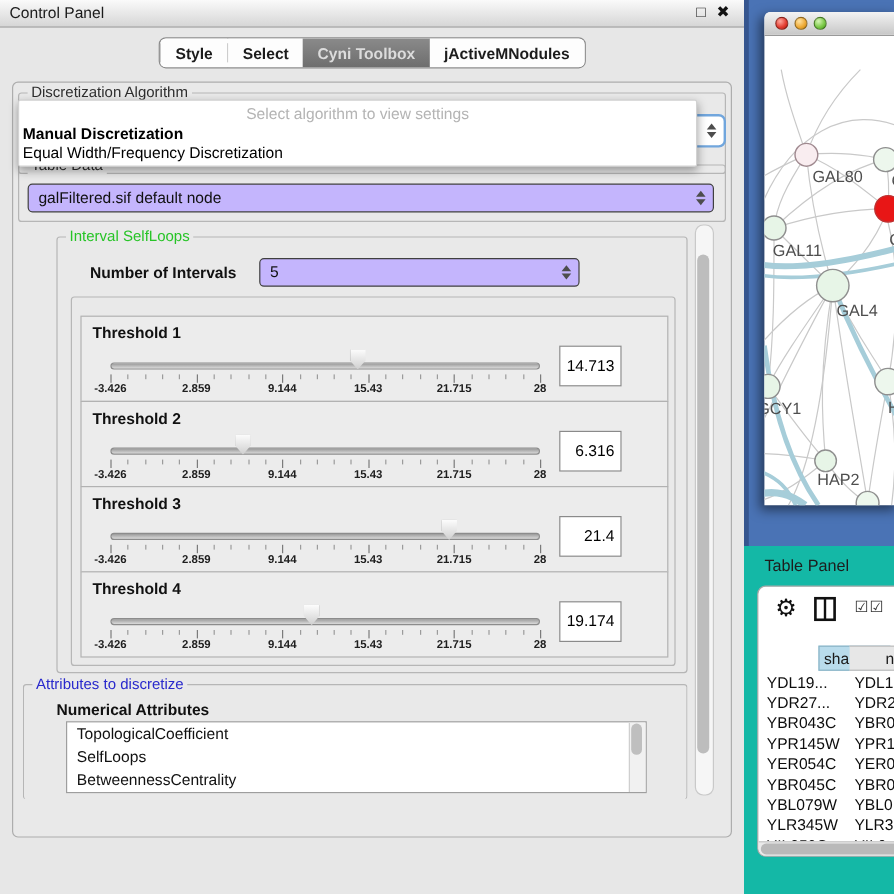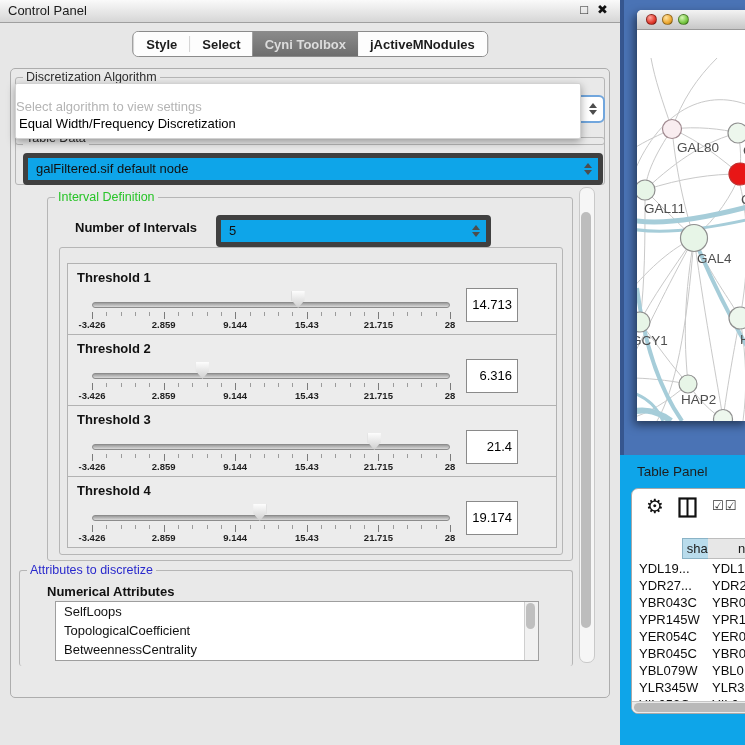--- a/index.html
+++ b/index.html
@@ -20,31 +20,31 @@
   .tab{display:flex;align-items:center;padding:0 12px;background:#fdfdfd;}
   .tab.sel{background:linear-gradient(#8a8a8a,#6e6e6e);color:#dcdcdc;}
   .tsep{width:1px;background:#c9c9c9;margin:4px 0;}
   .net-ico{margin-right:6px;}
   
   .outer-panel{position:absolute;left:10px;top:68px;width:598px;height:628px;
     background:#e9e9e9;border:1px solid #adadad;border-radius:5px;}
   .gbox{position:absolute;border:1px solid #b6b6b6;border-radius:3px;}
   .gtitle{position:absolute;background:#e9e9e9;padding:0 3px;font-size:12.5px;z-index:2;}
   .t-dark{color:#2e2e2e;} .t-green{color:#27c427;} .t-blue{color:#2929cc;}
-  .combo{position:absolute;background:#0ea5e9;border:5px solid #404040;border-radius:4px;
+  .combo{position:absolute;background:#c4b5fd;border:1px solid #404040;border-radius:4px;
     font-size:13px;color:#111;line-height:22px;padding-left:8px;}
   .spinner{position:absolute;right:6px;top:50%;transform:translateY(-50%);
     display:flex;flex-direction:column;gap:2px;}
   .spin-up{width:0;height:0;border-left:4px solid transparent;border-right:4px solid transparent;border-bottom:5px solid #4d4d4d;}
   .spin-dn{width:0;height:0;border-left:4px solid transparent;border-right:4px solid transparent;border-top:5px solid #4d4d4d;}
   .algo-combo{left:10px;top:26px;width:572px;height:24px;border:2px solid #71a6dd;border-radius:6px;background:#fff;}
   
   .algo-popup{position:absolute;left:4px;top:14px;width:564px;height:54px;background:#fff;
     border:1px solid #d2d2d2;border-radius:2px;box-shadow:0 3px 8px rgba(0,0,0,.35);z-index:50;}
-  .popup-hint{color:#b4b4b4;font-size:13px;padding-top:3px;height:17px;margin-top:12px;}
+  .popup-hint{text-align:center;color:#b4b4b4;font-size:13px;padding-top:3px;height:17px;}
   .popup-opt{font-size:13px;color:#000;line-height:16px;padding-left:3px;}
   .popup-opt.b{font-weight:bold;}
   
   .vscroll{position:absolute;left:568px;top:118px;width:14px;height:474px;
     background:#f6f6f6;border:1px solid #c9c9c9;border-radius:7px;}
   .vscroll .vthumb{position:absolute;left:1px;top:24px;width:10px;height:416px;background:#bdbdbd;border-radius:6px;}
   
   .noi-label{position:absolute;left:64px;top:151px;font-size:13px;font-weight:bold;color:#111;}
   .thr-box{position:absolute;left:56px;width:488px;height:70px;background:#ececec;border:1px solid #b2b2b2;}
   .thr-label{position:absolute;left:9px;top:6px;font-size:13px;font-weight:bold;color:#111;}
@@ -85,21 +85,21 @@
     background:linear-gradient(#f3f3f3,#c7c7c7);border-bottom:1px solid #999;
     border-top-left-radius:5px;display:flex;align-items:center;gap:5px;padding-left:9px;box-sizing:border-box;}
   .light{width:11px;height:11px;border-radius:50%;border:1px solid rgba(0,0,0,.35);box-sizing:border-box;}
   .light.red{background:radial-gradient(circle at 35% 30%,#ffa89e,#e23a2e 60%,#a81c12);}
   .light.yellow{background:radial-gradient(circle at 35% 30%,#ffe3a2,#eda832 60%,#b57d10);}
   .light.green{background:radial-gradient(circle at 35% 30%,#d7f6b6,#77c743 60%,#49961b);}
   .network-svg{position:absolute;left:0;top:20px;width:112px;height:391px;}
   .ge{fill:none;stroke:#c9c9c9;stroke-width:1;}
   .te{fill:none;stroke:#a6cdd9;}
   .nlabel{font-size:13.5px;fill:#4e4e4e;font-family:"Liberation Sans","DejaVu Sans",sans-serif;}
-  .tp-section{position:absolute;left:0;top:455px;width:125px;height:290px;background:#0ea5e9;}
+  .tp-section{position:absolute;left:0;top:455px;width:125px;height:290px;background:#14b8a6;}
   .tp-title{position:absolute;left:17px;top:9px;font-size:13.5px;color:#1d1d1d;}
   .tp-box{position:absolute;left:11px;top:33px;width:200px;height:224px;background:#fff;
     border:1px solid #a8a8a8;border-radius:7px;overflow:hidden;}
   .gear{position:absolute;left:14px;top:5px;font-size:20px;color:#111;}
   .colsplit{position:absolute;left:46px;top:8px;}
   .checks{position:absolute;left:80px;top:9px;font-size:13px;color:#333;letter-spacing:1px;}
   .tp-head{position:absolute;left:0;top:49px;width:200px;height:22px;font-size:13px;}
   .th1{position:absolute;left:2px;top:0;width:60px;height:21px;background:#b9dcec;
     border:1px solid #8ab3c6;text-align:center;line-height:20px;color:#1a1a1a;box-sizing:border-box;margin-left:48px;}
   .th2{position:absolute;left:76px;top:0;width:124px;height:21px;background:#e7e7e7;
@@ -156,21 +156,21 @@
       <span class="gtitle t-dark" style="left:12px;top:62px;">Table Data</span>
       <div class="combo" style="left:12px;top:84px;width:562px;height:22px;">
         <span>galFiltered.sif default node</span>
         <span class="spinner">
             <span class="spin-up"></span>
             <span class="spin-dn"></span>
           </span>
       </div>
 
       <div class="gbox" style="left:36px;top:128px;width:524px;height:362px;"></div>
-      <span class="gtitle t-green" style="left:44px;top:121px;">Interval Definition</span>
+      <span class="gtitle t-green" style="left:44px;top:121px;">Interval SelfLoops</span>
 
       <span class="noi-label">Number of Intervals</span>
       <div class="combo" style="left:205px;top:146px;width:257px;height:22px;">
         <span>5</span>
         <span class="spinner">
             <span class="spin-up"></span>
             <span class="spin-dn"></span>
           </span>
       </div>
 
@@ -354,36 +354,37 @@
             </div>
         </div>
         <div class="thr-value">19.174</div>
       </div>
 
       <div class="gbox" style="left:8px;top:501px;width:552px;height:95px;border-bottom:none;"></div>
       <span class="gtitle t-blue" style="left:16px;top:494px;">Attributes to discretize</span>
       <span class="num-label">Numerical Attributes</span>
       <div class="attr-list">
         <div class="attr-items">
+            <div class="attr-item">TopologicalCoefficient</div>
             <div class="attr-item">SelfLoops</div>
-            <div class="attr-item">TopologicalCoefficient</div>
             <div class="attr-item">BetweennessCentrality</div>
           </div>
         <div class="list-scroll">
             <div class="vthumb"></div>
           </div>
       </div>
 
       <div class="vscroll">
           <div class="vthumb"></div>
         </div>
 
 
       <div class="algo-popup">
         <div class="popup-hint">Select algorithm to view settings</div>
+        <div class="popup-opt b">Manual Discretization</div>
         <div class="popup-opt">Equal Width/Frequency Discretization</div>
       </div>
 
     </div>
 
   </section>
 
   <section class="right-side">
 
     <div class="network-frame">

